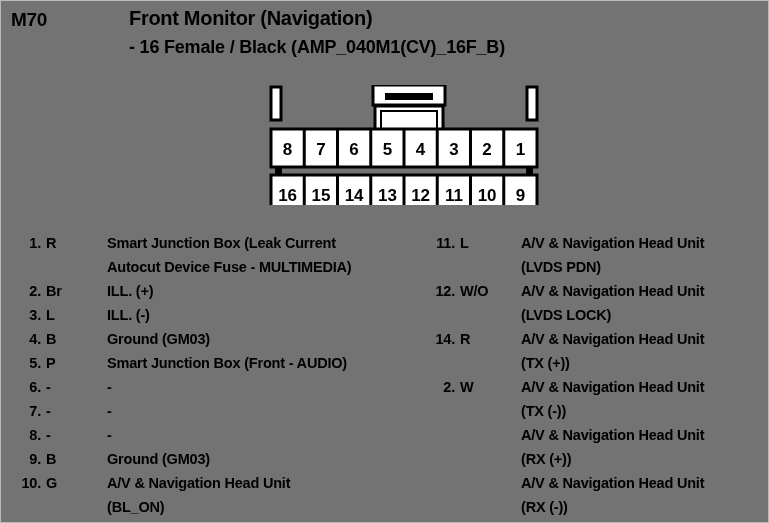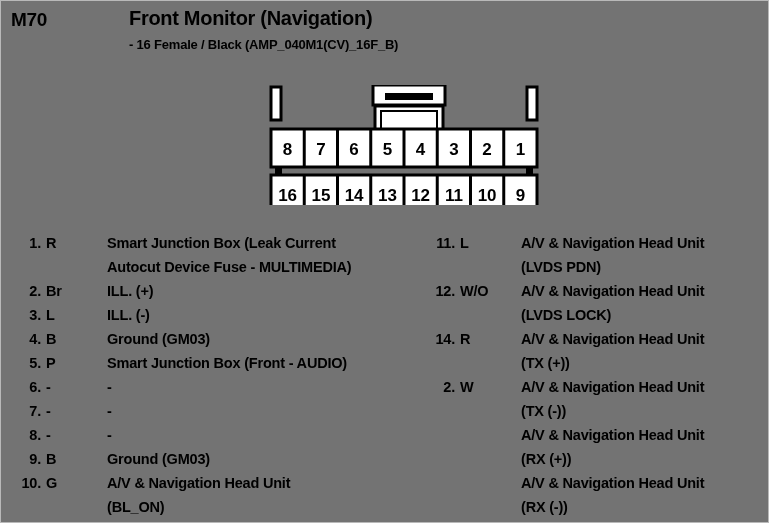--- a/index.html
+++ b/index.html
@@ -43,21 +43,21 @@
     left: 128px;
     top: 6px;
     font-size: 20px;
     font-weight: bold;
     letter-spacing: -0.3px;
   }
   #connector-subtitle {
     position: absolute;
     left: 128px;
     top: 36px;
-    font-size: 13px;
+    font-size: 18px;
     font-weight: bold;
     letter-spacing: -0.2px;
     text-align: center;
   }
 
   
   #connector-drawing {
     position: absolute;
     left: 262px;
     top: 84px;

